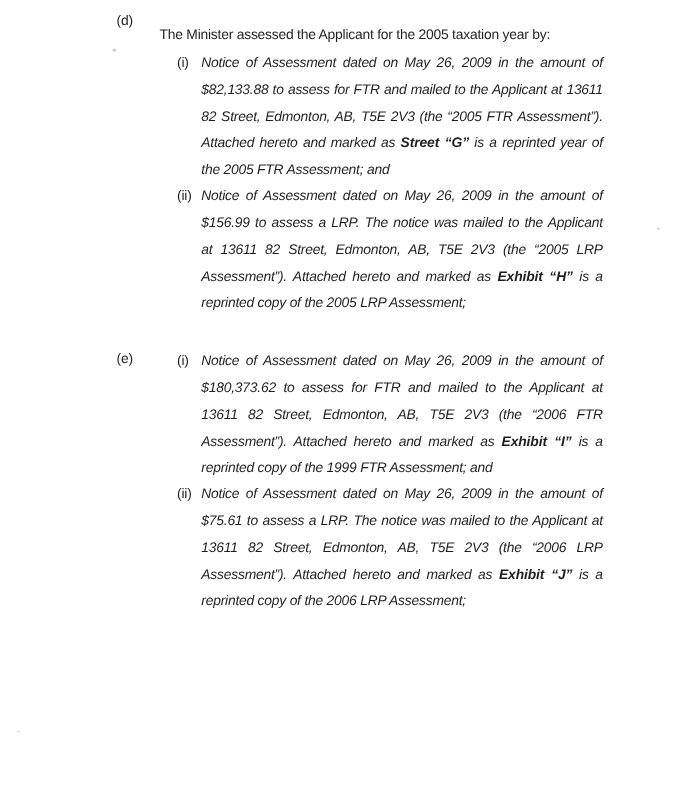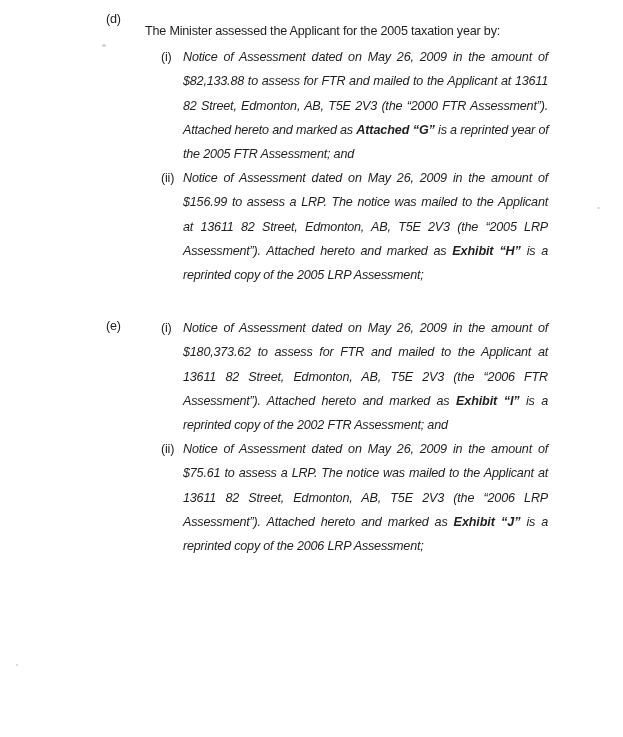--- a/index.html
+++ b/index.html
@@ -55,22 +55,22 @@
   <div class="section">
     <div class="section-label">(d)</div>
     <div class="section-body">
       <div class="section-intro">The Minister assessed the Applicant for the 2005 taxation year by:</div>
       <div class="items">
         <div class="item">
           <div class="item-label">(i)</div>
           <div class="item-text">
               <div class="line"><span>Notice of Assessment dated on May 26, 2009 in the amount of</span></div>
               <div class="line"><span>$82,133.88 to assess for FTR and mailed to the Applicant at 13611</span></div>
-              <div class="line"><span>82 Street, Edmonton, AB, T5E 2V3 (the “2000 FTR Assessment”).</span></div>
-              <div class="line"><span>Attached hereto and marked as </span><span class="bold">Attached “G”</span><span> is a reprinted year of</span></div>
+              <div class="line"><span>82 Street, Edmonton, AB, T5E 2V3 (the “2005 FTR Assessment”).</span></div>
+              <div class="line"><span>Attached hereto and marked as </span><span class="bold">Street “G”</span><span> is a reprinted year of</span></div>
               <div class="line last"><span>the 2005 FTR Assessment; and</span></div>
             </div>
         </div>
         <div class="item">
           <div class="item-label">(ii)</div>
           <div class="item-text">
               <div class="line"><span>Notice of Assessment dated on May 26, 2009 in the amount of</span></div>
               <div class="line"><span>$156.99 to assess a LRP.  The notice was mailed to the Applicant</span></div>
               <div class="line"><span>at 13611 82 Street, Edmonton, AB, T5E 2V3 (the “2005 LRP</span></div>
               <div class="line"><span>Assessment”).  Attached hereto and marked as </span><span class="bold">Exhibit “H”</span><span> is a</span></div>
@@ -85,21 +85,21 @@
     <div class="section-label">(e)</div>
     <div class="section-body">
       <div class="items">
         <div class="item">
           <div class="item-label">(i)</div>
           <div class="item-text">
               <div class="line"><span>Notice of Assessment dated on May 26, 2009 in the amount of</span></div>
               <div class="line"><span>$180,373.62 to assess for FTR and mailed to the Applicant at</span></div>
               <div class="line"><span>13611 82 Street, Edmonton, AB, T5E 2V3 (the “2006 FTR</span></div>
               <div class="line"><span>Assessment”).  Attached hereto and marked as </span><span class="bold">Exhibit “I”</span><span> is a</span></div>
-              <div class="line last"><span>reprinted copy of the 2002 FTR Assessment; and</span></div>
+              <div class="line last"><span>reprinted copy of the 1999 FTR Assessment; and</span></div>
             </div>
         </div>
         <div class="item">
           <div class="item-label">(ii)</div>
           <div class="item-text">
               <div class="line"><span>Notice of Assessment dated on May 26, 2009 in the amount of</span></div>
               <div class="line"><span>$75.61 to assess a LRP.  The notice was mailed to the Applicant at</span></div>
               <div class="line"><span>13611 82 Street, Edmonton, AB, T5E 2V3 (the “2006 LRP</span></div>
               <div class="line"><span>Assessment”).  Attached hereto and marked as </span><span class="bold">Exhibit “J”</span><span> is a</span></div>
               <div class="line last"><span>reprinted copy of the 2006 LRP Assessment;</span></div>

